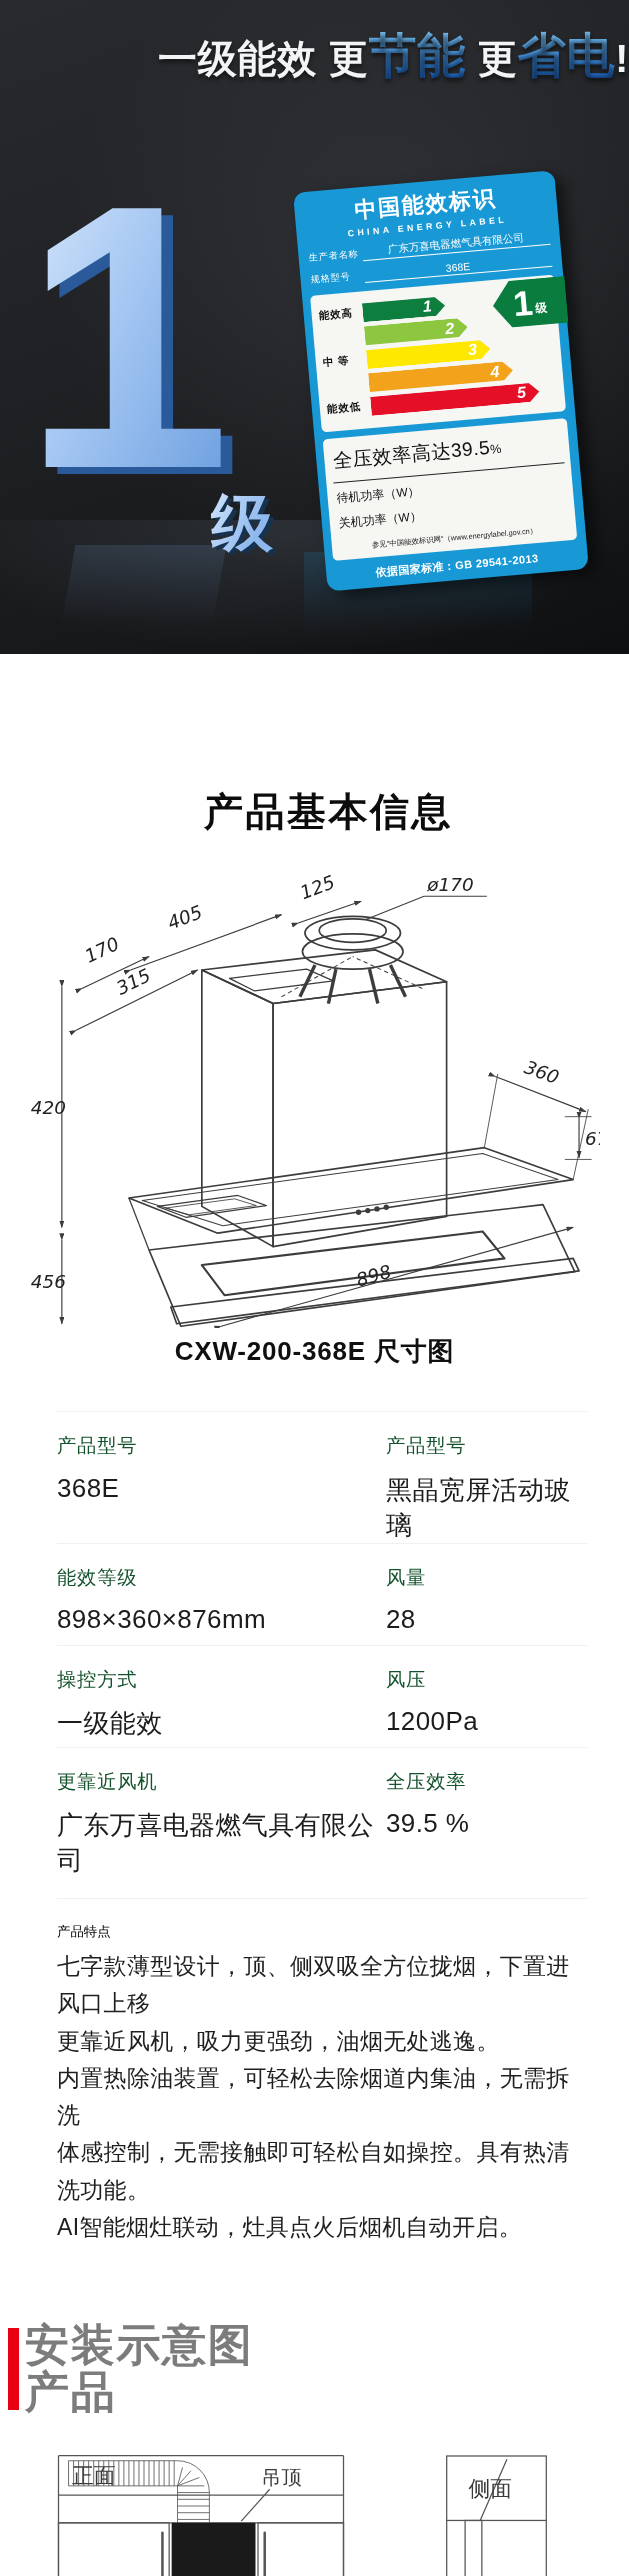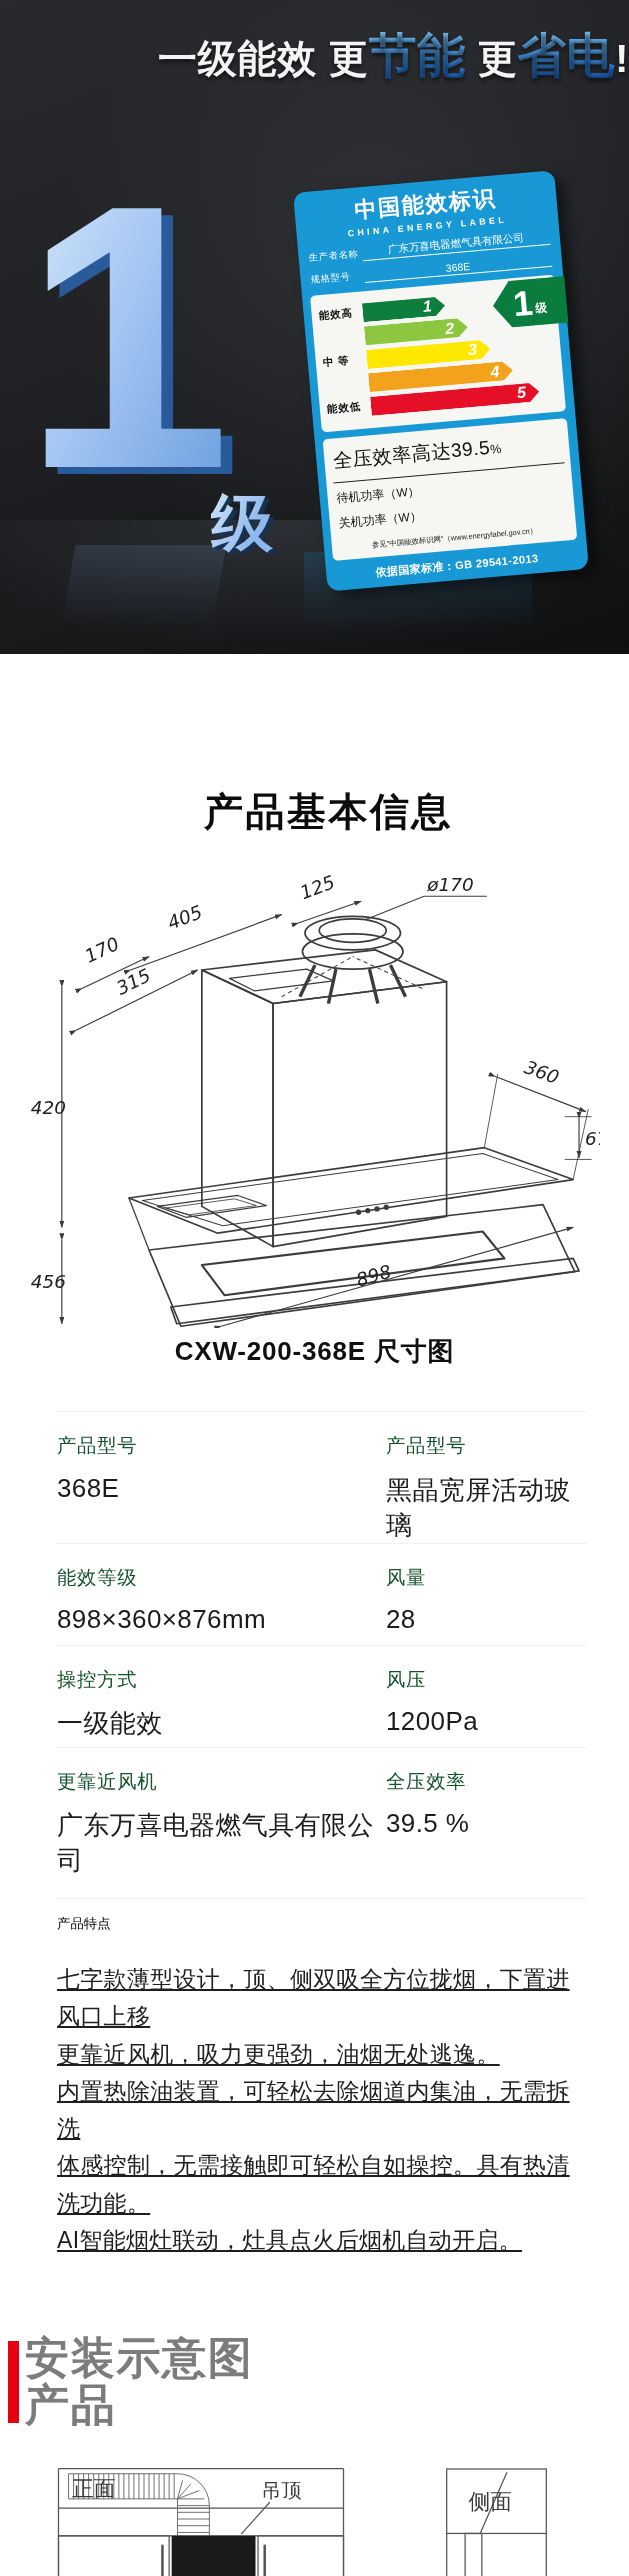--- a/index.html
+++ b/index.html
@@ -70,22 +70,22 @@
   .dim-wrap{width:570px;margin:32px auto 0;}
   .dim-caption{text-align:center;font-size:26px;font-weight:700;color:#101010;margin-top:3.4px;letter-spacing:0.8px;}
   svg text.dim{font-family:"DejaVu Sans",sans-serif;font-style:italic;font-size:22px;fill:#222;}
   svg text.lbl{font-family:"Liberation Sans",sans-serif;fill:#3a3a3a;}
 
   .specs{margin:42px 42px 0 57px;}
   .spec-row{display:grid;grid-template-columns:329px 1fr;border-top:0.8px solid #f0f0f0;
     padding:20px 0 0;min-height:81px;margin-bottom:0;}
   .spec-cell .s-label{font-size:19.3px;color:#14532d;letter-spacing:0.8px;}
   .spec-cell .s-value{font-size:26px;color:#1c1c1c;margin-top:13.4px;font-weight:500;letter-spacing:0.4px;}
-  .feature-row{border-top:0.8px solid #f0f0f0;padding:16px 0 0;margin-top:20px;}
-  .feature-text{font-size:23px;color:#1f1f1f;line-height:1.62;margin-top:28px;white-space:pre-line;letter-spacing:0.3px;text-decoration:underline;}
+  .feature-row{border-top:0.8px solid #f0f0f0;padding:24px 0 0;margin-top:20px;}
+  .feature-text{font-size:23px;color:#1f1f1f;line-height:1.62;margin-top:7px;white-space:pre-line;letter-spacing:0.3px;}
 
   
   .install-title{position:relative;margin:75px 0 0 25px;font-size:44px;line-height:1.07;
     color:#7c7c7c;font-weight:900;letter-spacing:1.7px;}
   .install-accent{position:absolute;left:-17px;top:6.7px;width:11px;height:82px;background:#e60012;}
   .diagrams{display:flex;margin:34px 0 0 50px;gap:88px;}
   svg .ln{stroke:#555;stroke-width:1.5;fill:none;}
   svg .lnt{stroke:#555;stroke-width:1;fill:none;}
 </style>
 </head>

